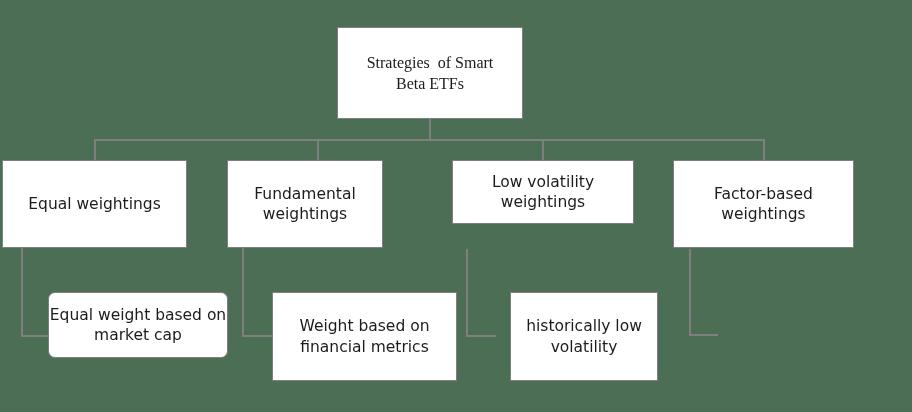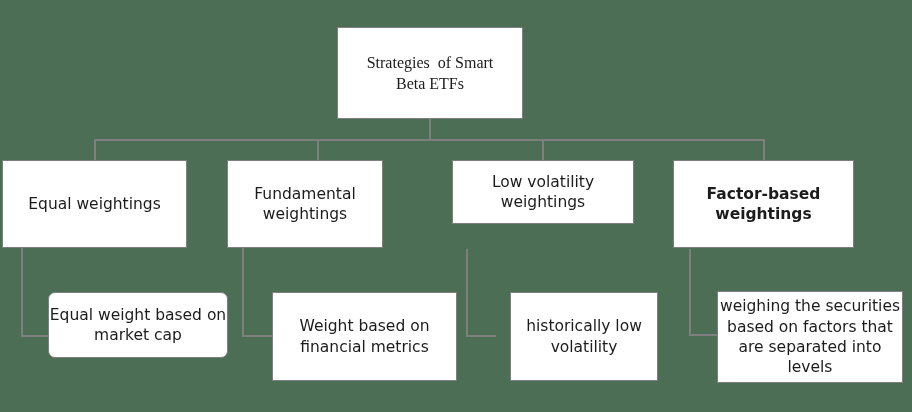--- a/index.html
+++ b/index.html
@@ -27,21 +27,21 @@
   }
   .root {
     left: 337px; top: 27px; width: 186px; height: 92px;
     font-family: "Liberation Serif", serif;
     font-size: 16px;
   }
   
   .b0 { left: 2px;   top: 160px; width: 185px; height: 88px; }
   .b1 { left: 227px; top: 160px; width: 156px; height: 88px; }
   .b2 { left: 452px; top: 160px; width: 182px; height: 64px; }
-  .b3 { left: 673px; top: 160px; width: 181px; height: 88px; font-weight: bold; }
+  .b3 { left: 673px; top: 160px; width: 181px; height: 88px; }
   
   .c0 { left: 48px;  top: 292px; width: 180px; height: 66px; border-radius: 7px; }
   .c1 { left: 272px; top: 292px; width: 185px; height: 89px; }
   .c2 { left: 475px; top: 292px; width: 148px; height: 89px; margin-left: 35px; }
   .c3 { left: 717px; top: 291px; width: 186px; height: 92px; }
   
   .line { position: absolute; background: var(--conn, #7f7f7f); }
   .stem  { left: 429px; top: 118px; width: 2px;   height: 22px; }
   .hbar  { left: 94px;  top: 139px; width: 671px; height: 2px;  }
   .drop0 { left: 94px;  top: 139px; width: 2px;   height: 22px; }
@@ -87,18 +87,14 @@
 weightings</div>
   <div class="node b3">Factor-based
 weightings</div>
 
   <div class="node c0">Equal weight based on
 market cap</div>
   <div class="node c1">Weight based on
 financial metrics</div>
   <div class="node c2">historically low
 volatility</div>
-  <div class="node c3">weighing the securities
-based on factors that
-are separated into
-levels</div>
 
 </div>
 
 </body></html>

